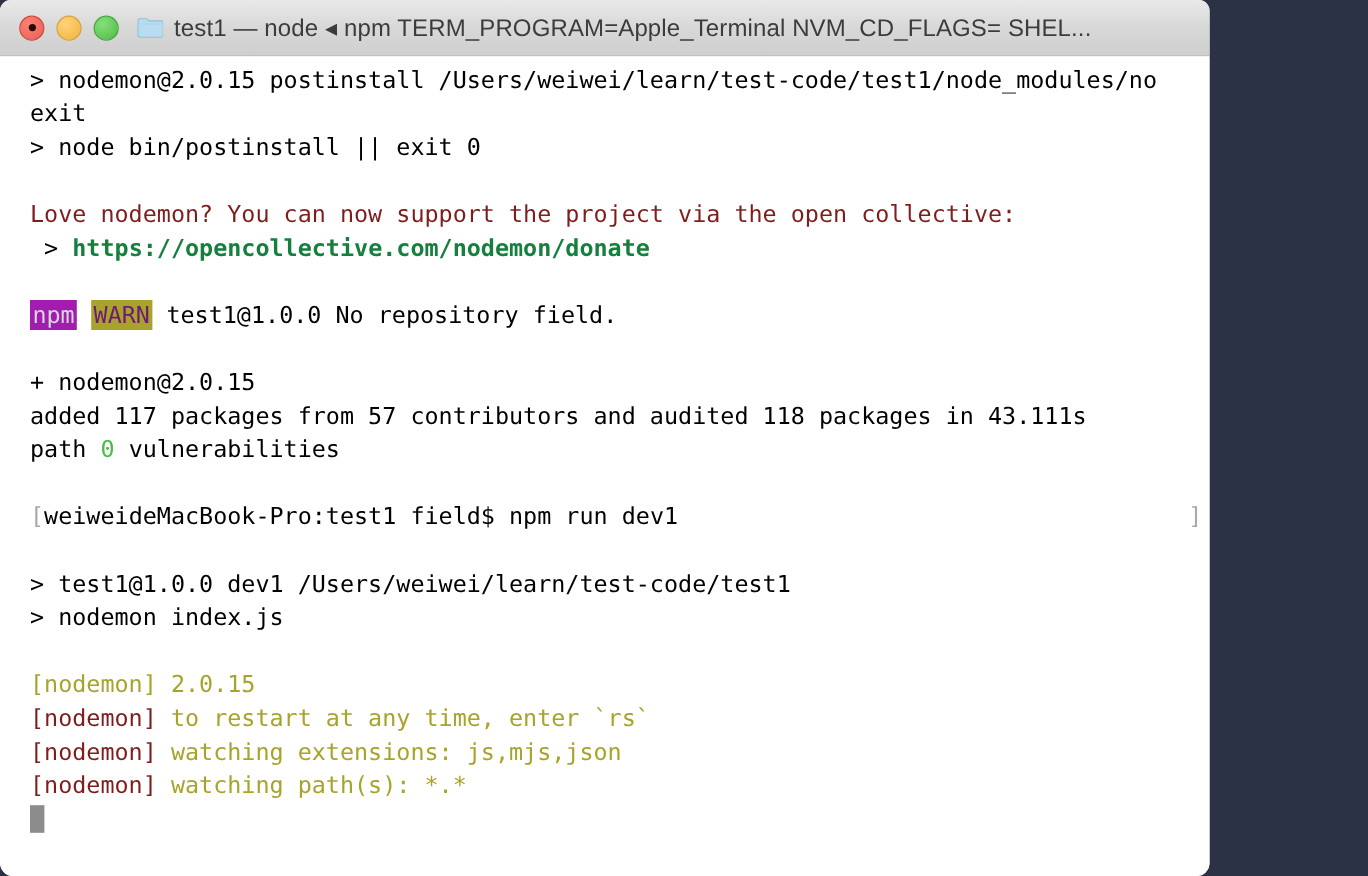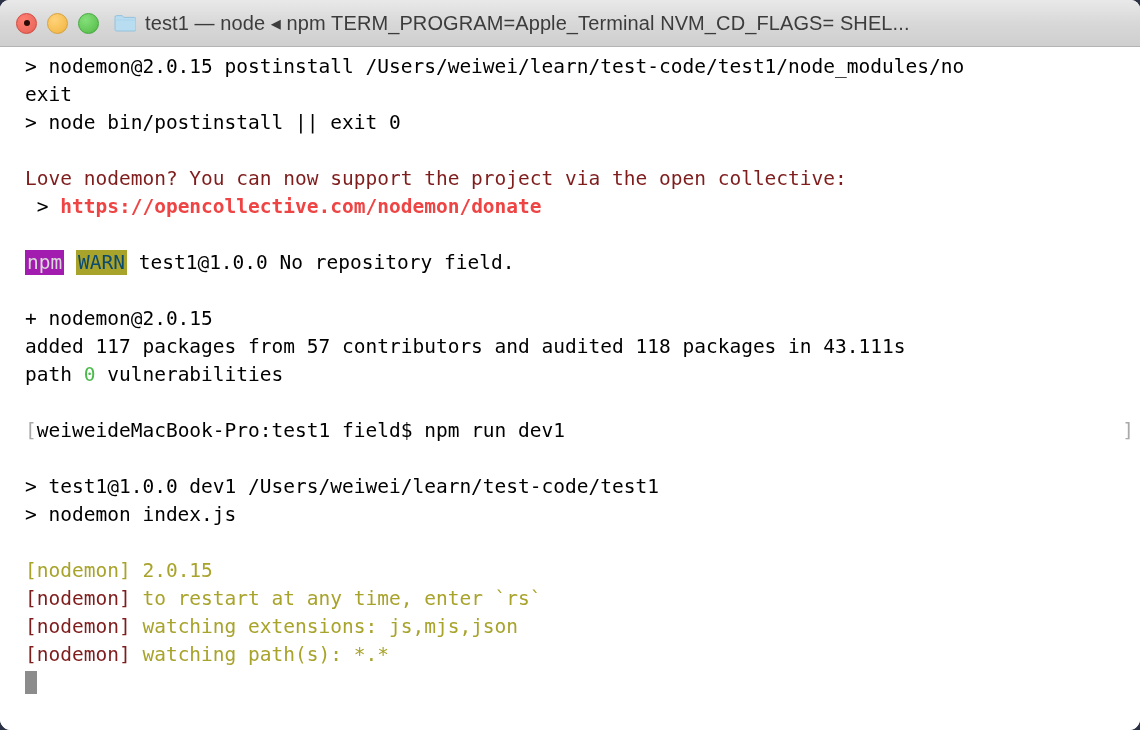--- a/index.html
+++ b/index.html
@@ -9,21 +9,21 @@
   }
   body {
     width: 1140px;
     height: 730px;
     overflow: hidden;
     font-family: "DejaVu Sans Mono", monospace;
   }
 
   #window {
     position: relative;
-    width: 1140px;
+    width: 1008px;
     height: 730px;
     background: #ffffff;
     border-radius: 9px 9px 11px 11px;
     overflow: hidden;
     box-sizing: border-box;
   }
 
   
   #titlebar {
     position: relative;
@@ -103,31 +103,31 @@
   .line {
     white-space: pre;
     padding-left: 25px;
     height: 28px;
     position: relative;
   }
   .line.blank { color: transparent; }
 
   .g  { color: #7f1d1d; }          
   .olive { color: #a8a32b; }       
-  .cy { color: #ef4444; font-weight: bold; }  
+  .cy { color: #15803d; font-weight: bold; }  
   .zero { color: #4aba4a; }
 
   .chip-npm {
     background: #a21caf;
     color: #d8d8d8;
     padding: 1px 2px;
   }
   .chip-warn {
     background: #a8a32b;
-    color: #0c4a6e;
+    color: #701a75;
     padding: 1px 2px;
   }
 
   .mark-left {
     color: #a9a9a9;
   }
   .mark-right {
     position: absolute;
     right: 6px;
     top: 0;

